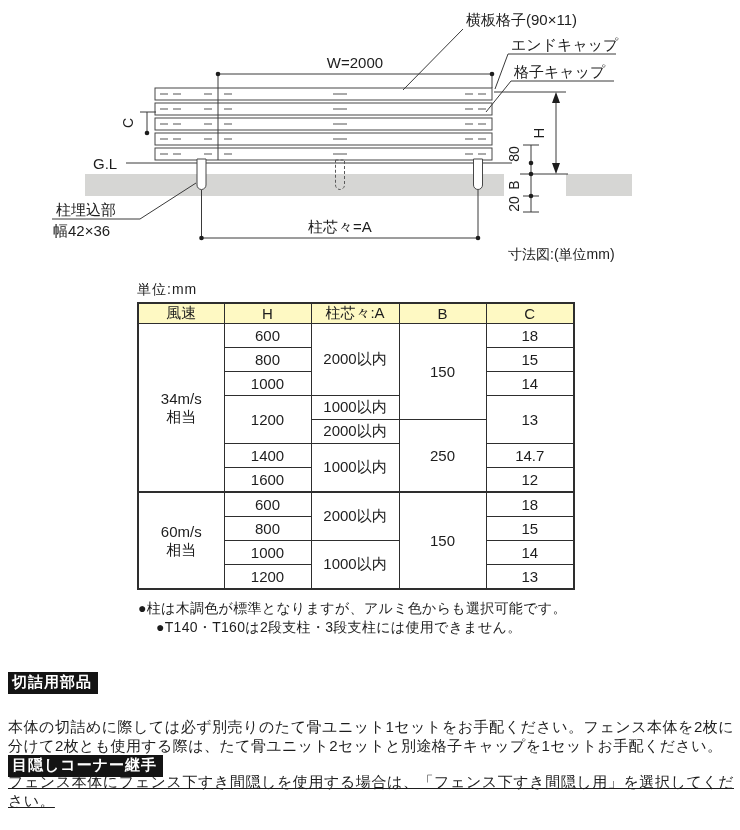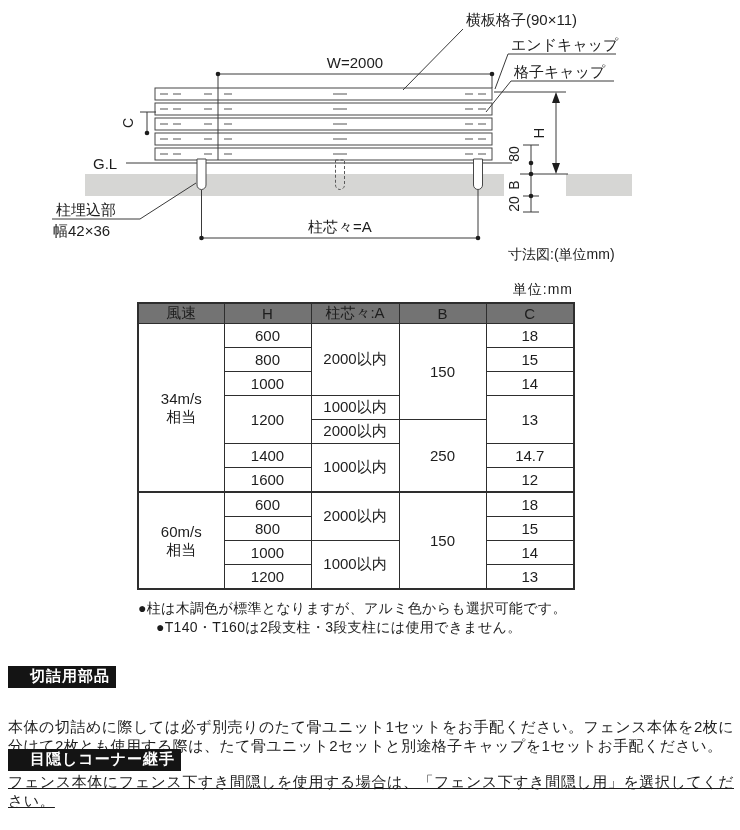--- a/index.html
+++ b/index.html
@@ -6,37 +6,37 @@
   body{
     width:740px;height:830px;position:relative;overflow:hidden;
     font-family:"Liberation Sans","DejaVu Sans",sans-serif;
     color:#1d1d1d;
   }
   
   #diagram{position:absolute;top:0;left:0;}
   .dwg-text{fill:#1d1d1d;}
   
   #table-wrap{position:absolute;top:281px;left:137px;width:438px;}
-  #unit-label{text-align:right;font-size:14px;letter-spacing:1px;margin:0 2px 3px 0;}
+  #unit-label{font-size:14px;letter-spacing:1px;margin:0 2px 3px 0;}
   table.spec{border-collapse:collapse;table-layout:fixed;width:438px;}
   table.spec th,table.spec td{
     border:1px solid #2e2e2e;text-align:center;vertical-align:middle;
     font-size:15px;font-weight:normal;padding:0;
   }
   table.spec{border:2px solid #2e2e2e;}
-  table.spec th{background:#737373;height:19px;text-align:center;}
+  table.spec th{background:#fef9c3;height:19px;text-align:center;}
   table.spec td{height:23px;background:#fff;}
   table.spec tr.section-start td{border-top:2px solid #2e2e2e;}
   .wind-cell div{line-height:18px;}
   
   .note-line{position:absolute;left:138px;font-size:14px;letter-spacing:0.3px;white-space:nowrap;}
   
   .sec-title{
     position:absolute;left:8px;background:#141414;color:#fff;
-    font-size:15px;font-weight:bold;letter-spacing:1px;padding:1px 6px 2px 22px;
+    font-size:15px;font-weight:bold;letter-spacing:1px;padding:1px 6px 2px 4px;margin-top:6px;
   }
   .sec-body{
     position:absolute;left:8px;width:726px;font-size:15px;
     line-height:19px;letter-spacing:0.4px;text-align:justify;
   }
 </style>
 </head>
 <body>
 
 <svg id="diagram" width="740" height="272" viewBox="0 0 740 272">

